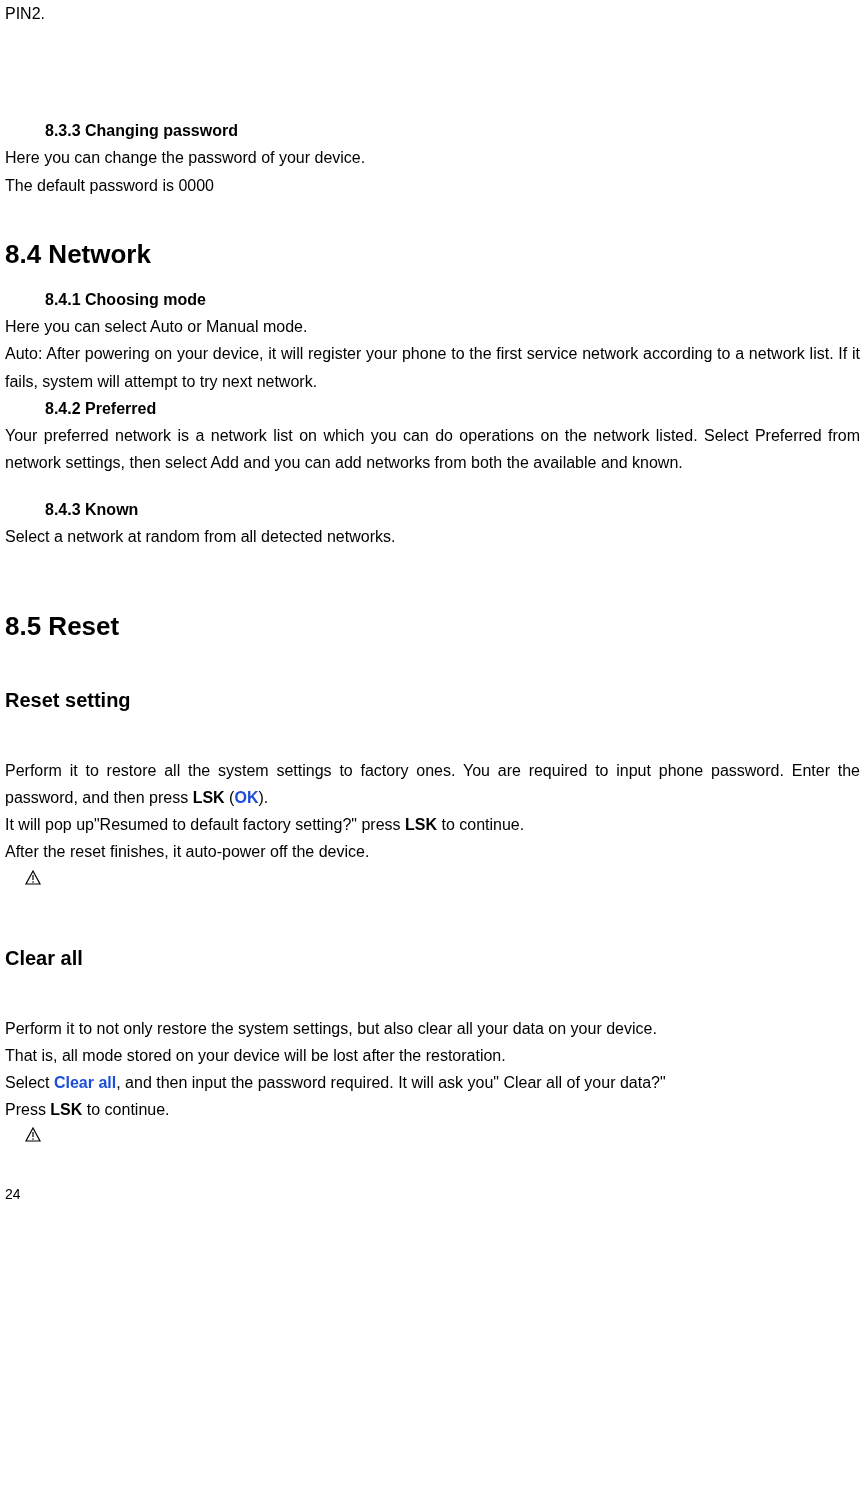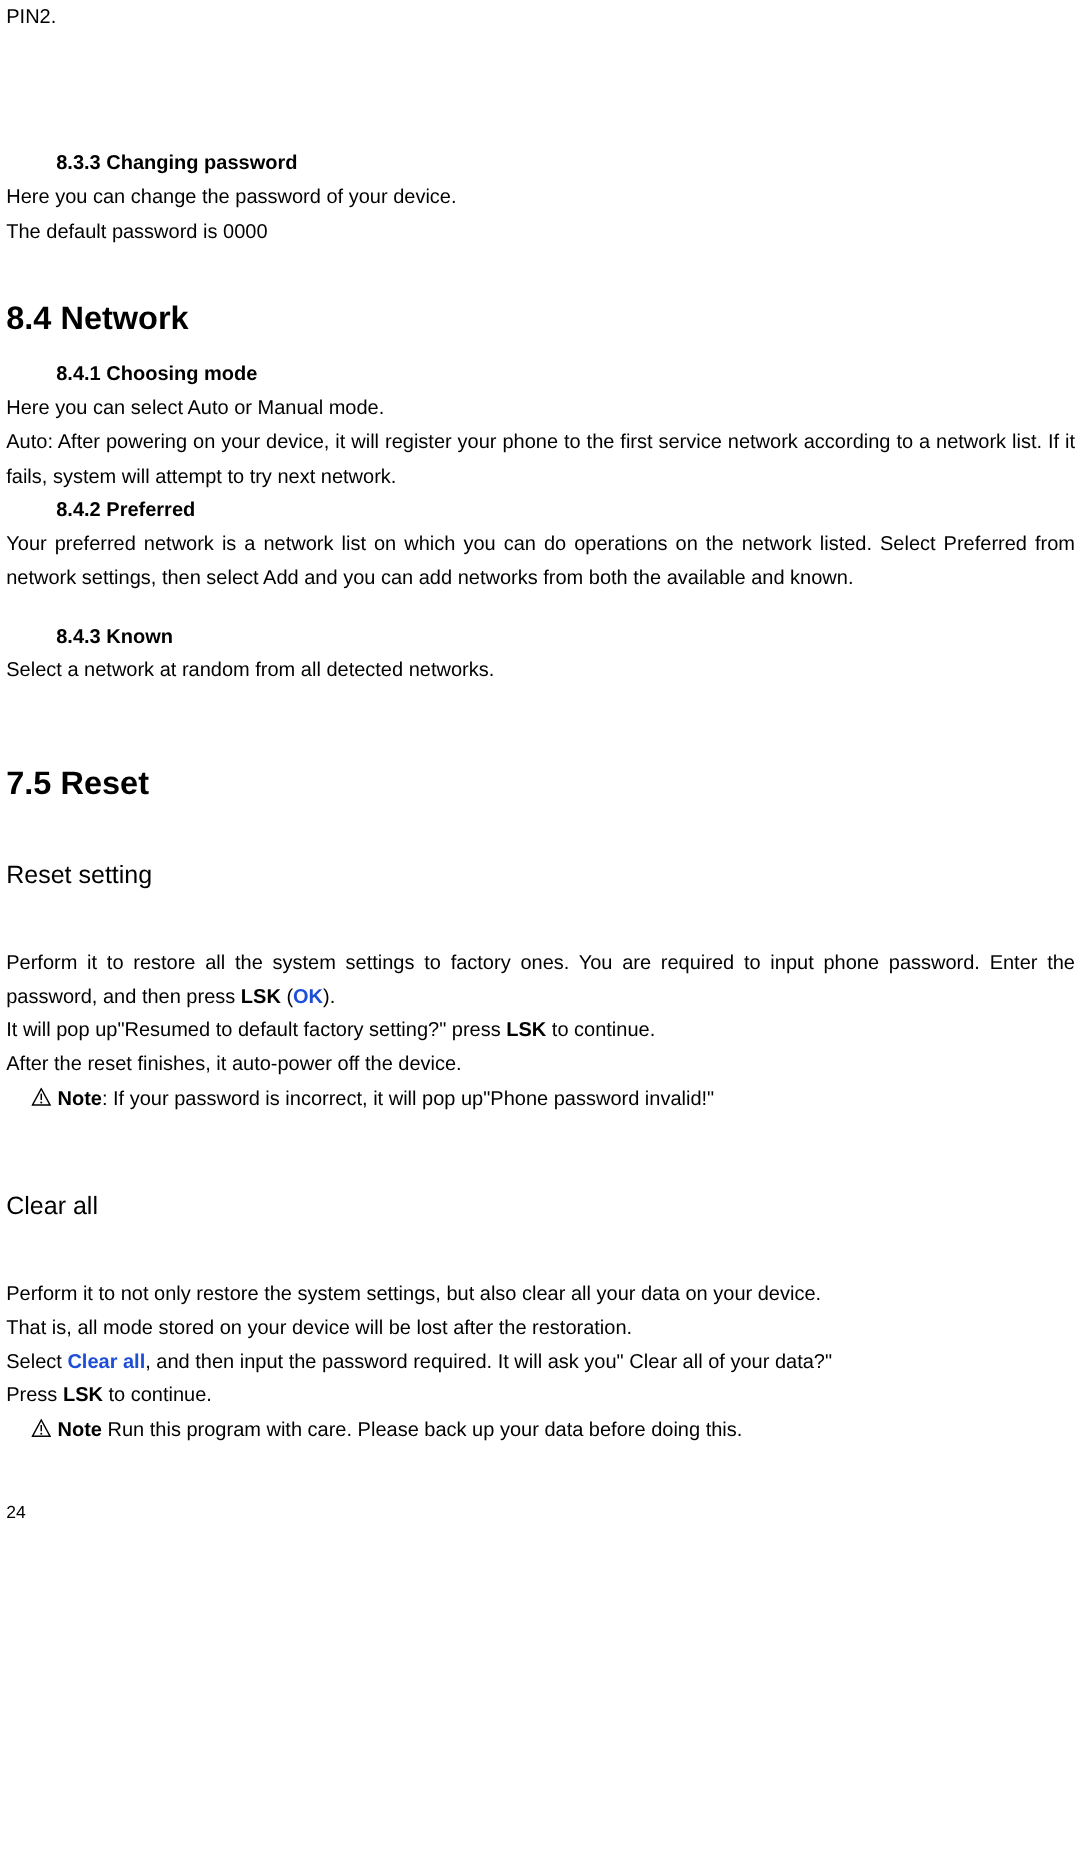--- a/index.html
+++ b/index.html
@@ -17,21 +17,21 @@
       margin-left: 40px;
     }
     .h2 {
       font-size: 26px;
       font-weight: bold;
       margin-top: 33px;
       margin-bottom: 10px;
     }
     .h3 {
       font-size: 20px;
-      font-weight: normal;
+      font-weight: bold;
       margin-top: 35px;
       margin-bottom: 20px;
     }
     .ok-blue {
       color: #1d4ed8;
       font-weight: bold;
     }
     .bold {
       font-weight: bold;
     }
@@ -78,44 +78,41 @@
 <p class="heading-bold">8.4.2  Preferred</p>
 <p>Your preferred network is a network list on which you can do operations on the network listed. Select Preferred from network settings, then select Add and you can add networks from both the available and known.</p>
 
 <div class="spacer-mid"></div>
 
 <p class="heading-bold">8.4.3 Known</p>
 <p>Select a network at random from all detected networks.</p>
 
 <div class="spacer-mid"></div>
 
-<div class="h2">7.5 Reset</div>
+<div class="h2">8.5 Reset</div>
 
 <div class="h3">Reset setting</div>
 
 <div class="spacer-mid"></div>
 
 <p>
   <span>Perform it to restore all the system settings to factory ones. You are required to input phone password. Enter the password, and then press </span><span class="bold">LSK</span><span> (</span><span class="ok-blue">OK</span><span>).</span>
 </p>
 <p>
   <span>It will pop up"Resumed to default factory setting?" press </span><span class="bold">LSK</span><span> to continue.</span>
 </p>
 <p>After the reset finishes, it auto-power off the device.</p>
 
 <div class="note-row">
   <span class="warning-icon">
     <svg viewBox="0 0 16 16" width="16" height="16">
       <polygon points="8,1 15,14 1,14" fill="none" stroke="#000" stroke-width="1.2"></polygon>
       <line x1="8" y1="5" x2="8" y2="10" stroke="#000" stroke-width="1.2"></line>
       <circle cx="8" cy="12" r="0.8" fill="#000"></circle>
     </svg>
-  </span>
-  <span>
-    <span class="bold">Note</span><span>: If your password is incorrect, it will pop up"Phone password invalid!"</span>
   </span>
 </div>
 
 <div class="spacer-mid"></div>
 
 <div class="h3">Clear all</div>
 
 <div class="spacer-mid"></div>
 
 <p>Perform it to not only restore the system settings, but also clear all your data on your device.</p>
@@ -128,18 +125,15 @@
 </p>
 
 <div class="note-row">
   <span class="warning-icon">
     <svg viewBox="0 0 16 16" width="16" height="16">
       <polygon points="8,1 15,14 1,14" fill="none" stroke="#000" stroke-width="1.2"></polygon>
       <line x1="8" y1="5" x2="8" y2="10" stroke="#000" stroke-width="1.2"></line>
       <circle cx="8" cy="12" r="0.8" fill="#000"></circle>
     </svg>
   </span>
-  <span>
-    <span class="bold">Note</span><span> Run this program with care. Please back up your data before doing this.</span>
-  </span>
 </div>
 
 <div class="page-number">24</div>
 
 </body></html>

